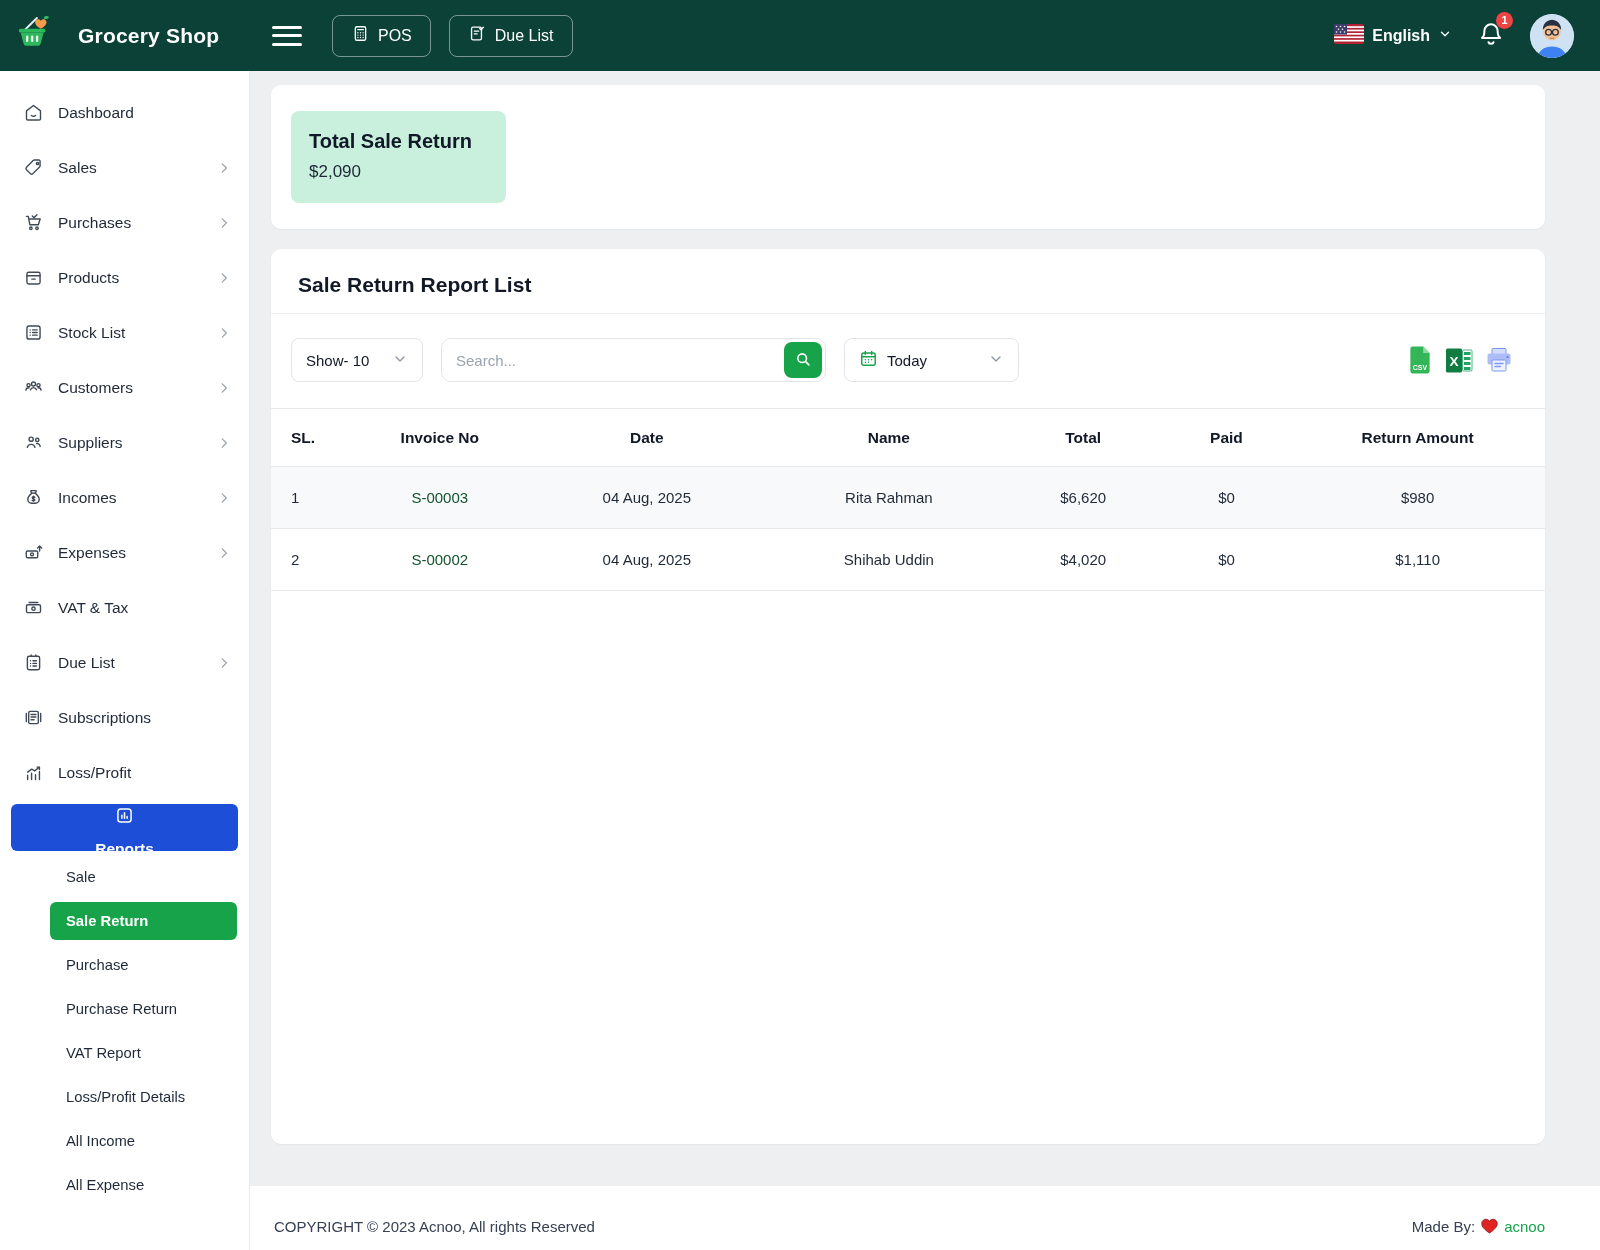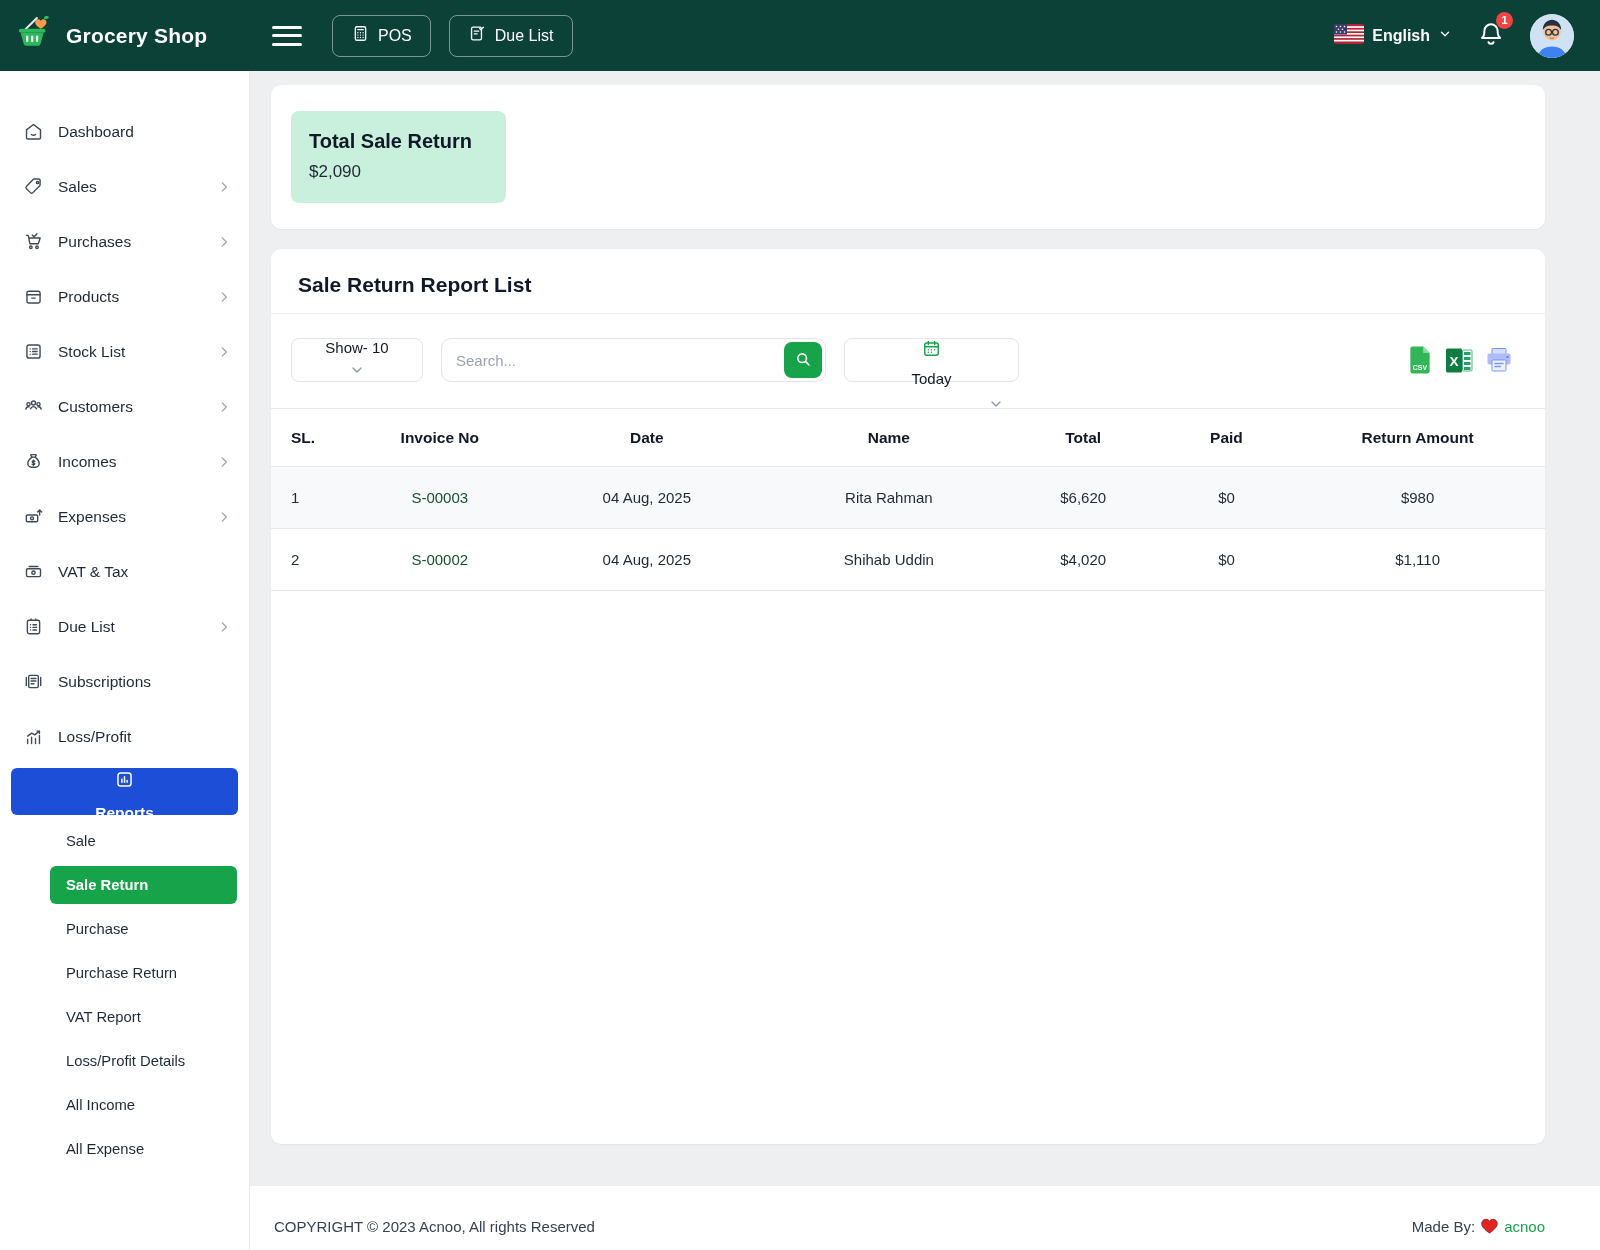--- a/index.html
+++ b/index.html
@@ -1,55 +1,55 @@
 <!DOCTYPE html>
 <html><head>
 <meta charset="utf-8">
 <style>
   * { margin:0; padding:0; box-sizing:border-box; }
   html,body { width:1600px; height:1250px; }
   body { font-family:"Liberation Sans", sans-serif; background:#edeff0; position:relative; overflow:hidden; color:#1f2937; }
 
   
   .topbar { position:absolute; top:0; left:0; right:0; height:71px; background:#0b4137; display:flex; align-items:center; z-index:5; }
-  .brand { width:250px; height:100%; display:flex; align-items:center; gap:10px; padding-left:14px; flex:none; }
+  .brand { width:250px; height:100%; display:flex; align-items:center; gap:22px; padding-left:14px; flex:none; }
   .brand-name { color:#fff; font-size:21px; font-weight:700; letter-spacing:.2px; }
   .topbar-main { flex:1; display:flex; align-items:center; height:100%; padding:0 26px 0 20px; }
   .hamburger { width:34px; height:26px; display:flex; flex-direction:column; justify-content:space-between; padding:3px 2px; background:none; border:none; cursor:pointer; margin-right:28px; }
   .hamburger span { display:block; height:3px; border-radius:2px; background:#fff; }
   .top-btn { display:flex; align-items:center; gap:8px; height:42px; padding:0 18px; background:transparent; border:1px solid rgba(255,255,255,.45); border-radius:8px; color:#fff; font-size:16px; font-family:inherit; cursor:pointer; margin-right:18px; }
   .top-right { margin-left:auto; display:flex; align-items:center; gap:24px; }
   .lang { display:flex; align-items:center; gap:8px; color:#fff; font-size:16px; font-weight:700; cursor:pointer; }
   .bell-wrap { position:relative; cursor:pointer; display:flex; }
   .badge { position:absolute; top:-7px; right:-7px; min-width:17px; height:17px; border-radius:9px; background:#ef4444; color:#fff; font-size:11px; font-weight:700; display:flex; align-items:center; justify-content:center; padding:0 4px; }
   .avatar { width:44px; height:44px; border-radius:50%; overflow:hidden; cursor:pointer; flex:none; background:#cfe2f3; }
 
   
-  .sidebar { position:absolute; top:71px; left:0; bottom:0; width:250px; background:#fff; border-right:1px solid #e8eaec; overflow:hidden; padding-top:33px; }
+  .sidebar { position:absolute; top:71px; left:0; bottom:0; width:250px; background:#fff; border-right:1px solid #e8eaec; overflow:hidden; padding-top:14px; }
   .nav-item { height:55px; display:flex; align-items:center; gap:14px; padding:0 18px 0 22px; font-size:15.5px; color:#1f2937; cursor:pointer; }
   .nav-item .chev { margin-left:auto; display:flex; }
   .nav-item.active { background:#1d4ed8; color:#fff; margin:4px 11px; height:47px; border-radius:6px; padding:0 14px; font-weight:600;flex-direction:column; }
   .nav-icon { width:22px; height:22px; display:flex; align-items:center; justify-content:center; flex:none; }
   .subitem { height:44px; display:flex; align-items:center; padding-left:66px; font-size:14.8px; color:#1f2937; cursor:pointer; }
   .subitem.active { background:#16a34a; color:#fff; margin:3px 12px 3px 50px; height:38px; border-radius:6px; padding-left:16px; font-weight:600; }
 
   
   .main { position:absolute; top:71px; left:250px; right:0; bottom:0; background:#edeff0; }
   .main-inner { padding:14px 55px 0 21px; }
   .card { background:#fff; border-radius:10px; box-shadow:0 1px 2px rgba(16,24,40,.04); }
   .stat-wrap { padding:26px 20px; }
   .stat-card { width:215px; background:#c9f0dc; border-radius:8px; padding:19px 18px 21px; cursor:default; }
   .stat-title { font-size:20px; font-weight:700; color:#111827; margin-bottom:9px; }
   .stat-value { font-size:17px; color:#1f2937; }
 
   .report-card { margin-top:20px; min-height:895px; }
   .report-title { font-size:21px; font-weight:700; color:#111827; padding:24px 20px 16px;margin-left:7px; }
   .divider { border-bottom:1px solid #eceef0; }
   .controls { display:flex; align-items:center; gap:18px; padding:24px 20px 20px; }
-  .select { height:44px; border:1px solid #e2e5e9; border-radius:8px; background:#fff; display:flex; align-items:center; font-size:15px; color:#111827; cursor:pointer;flex-direction:column; }
+  .select { height:44px; border:1px solid #e2e5e9; border-radius:8px; background:#fff; display:flex; align-items:center; font-size:15px; color:#111827; cursor:pointer; }
   .show-select { width:132px; padding:0 14px; justify-content:space-between; }
   .today-select { width:175px; padding:0 14px; gap:9px; }
   .today-select .chev-down { margin-left:auto; }
   .search-box { width:385px; height:44px; border:1px solid #e2e5e9; border-radius:10px; display:flex; align-items:center; position:relative; background:#fff; }
   .search-box input { border:none; outline:none; flex:1; font-size:15px; font-family:inherit; color:#1f2937; padding:0 48px 0 14px; background:transparent; }
   .search-box input::placeholder { color:#9aa3ad; }
   .search-btn { position:absolute; right:3px; top:3px; width:38px; height:36px; border:none; border-radius:8px; background:#16a34a; display:flex; align-items:center; justify-content:center; cursor:pointer; }
   .exports { margin-left:auto; display:flex; align-items:center; gap:12px; padding-right:12px; }
   .export-icon { cursor:pointer; display:flex; }
 
@@ -254,20 +254,36 @@
       </svg>
       </span>
     <span>Customers</span>
     <span class="chev">
         <svg width="14" height="14" viewBox="0 0 24 24" fill="none" stroke="#9aa3ad" stroke-width="2.2" stroke-linecap="round" stroke-linejoin="round">
           <polyline points="9 5 16 12 9 19"></polyline>
         </svg>
       </span>
   </div>
 
+  <div class="nav-item">
+    <span class="nav-icon">
+      <svg width="21" height="21" viewBox="0 0 24 24" fill="none" stroke="#3f4a56" stroke-width="1.6" stroke-linecap="round" stroke-linejoin="round">
+        <circle cx="9.3" cy="8.2" r="2.4"></circle>
+          <path d="M5 17.6a4.4 4.4 0 0 1 8.6 0"></path>
+          <circle cx="16.3" cy="9" r="1.9"></circle>
+          <path d="M15.6 13.2a3.6 3.6 0 0 1 4 3.4"></path>
+      </svg>
+      </span>
+    <span>Suppliers</span>
+    <span class="chev">
+        <svg width="14" height="14" viewBox="0 0 24 24" fill="none" stroke="#9aa3ad" stroke-width="2.2" stroke-linecap="round" stroke-linejoin="round">
+          <polyline points="9 5 16 12 9 19"></polyline>
+        </svg>
+      </span>
+  </div>
 
   <div class="nav-item">
     <span class="nav-icon">
       <svg width="21" height="21" viewBox="0 0 24 24" fill="none" stroke="#3f4a56" stroke-width="1.6" stroke-linecap="round" stroke-linejoin="round">
         <path d="M10.2 7 8.9 5a.6.6 0 0 1 .5-.9h5.2a.6.6 0 0 1 .5.9L13.8 7"></path>
         <path d="M10.2 7h3.6c3 2.3 4.7 4.7 4.7 7.2a4.3 4.3 0 0 1-4.3 4.3H9.8a4.3 4.3 0 0 1-4.3-4.3C5.5 11.7 7.2 9.3 10.2 7Z"></path>
         <path d="M12 10.6v5.6M13.5 11.7c-.8-.8-2.9-.7-2.9.6 0 1.4 2.9.8 2.9 2.3 0 1.3-2.2 1.4-3 .6"></path>
       </svg>
       </span>
     <span>Incomes</span>

